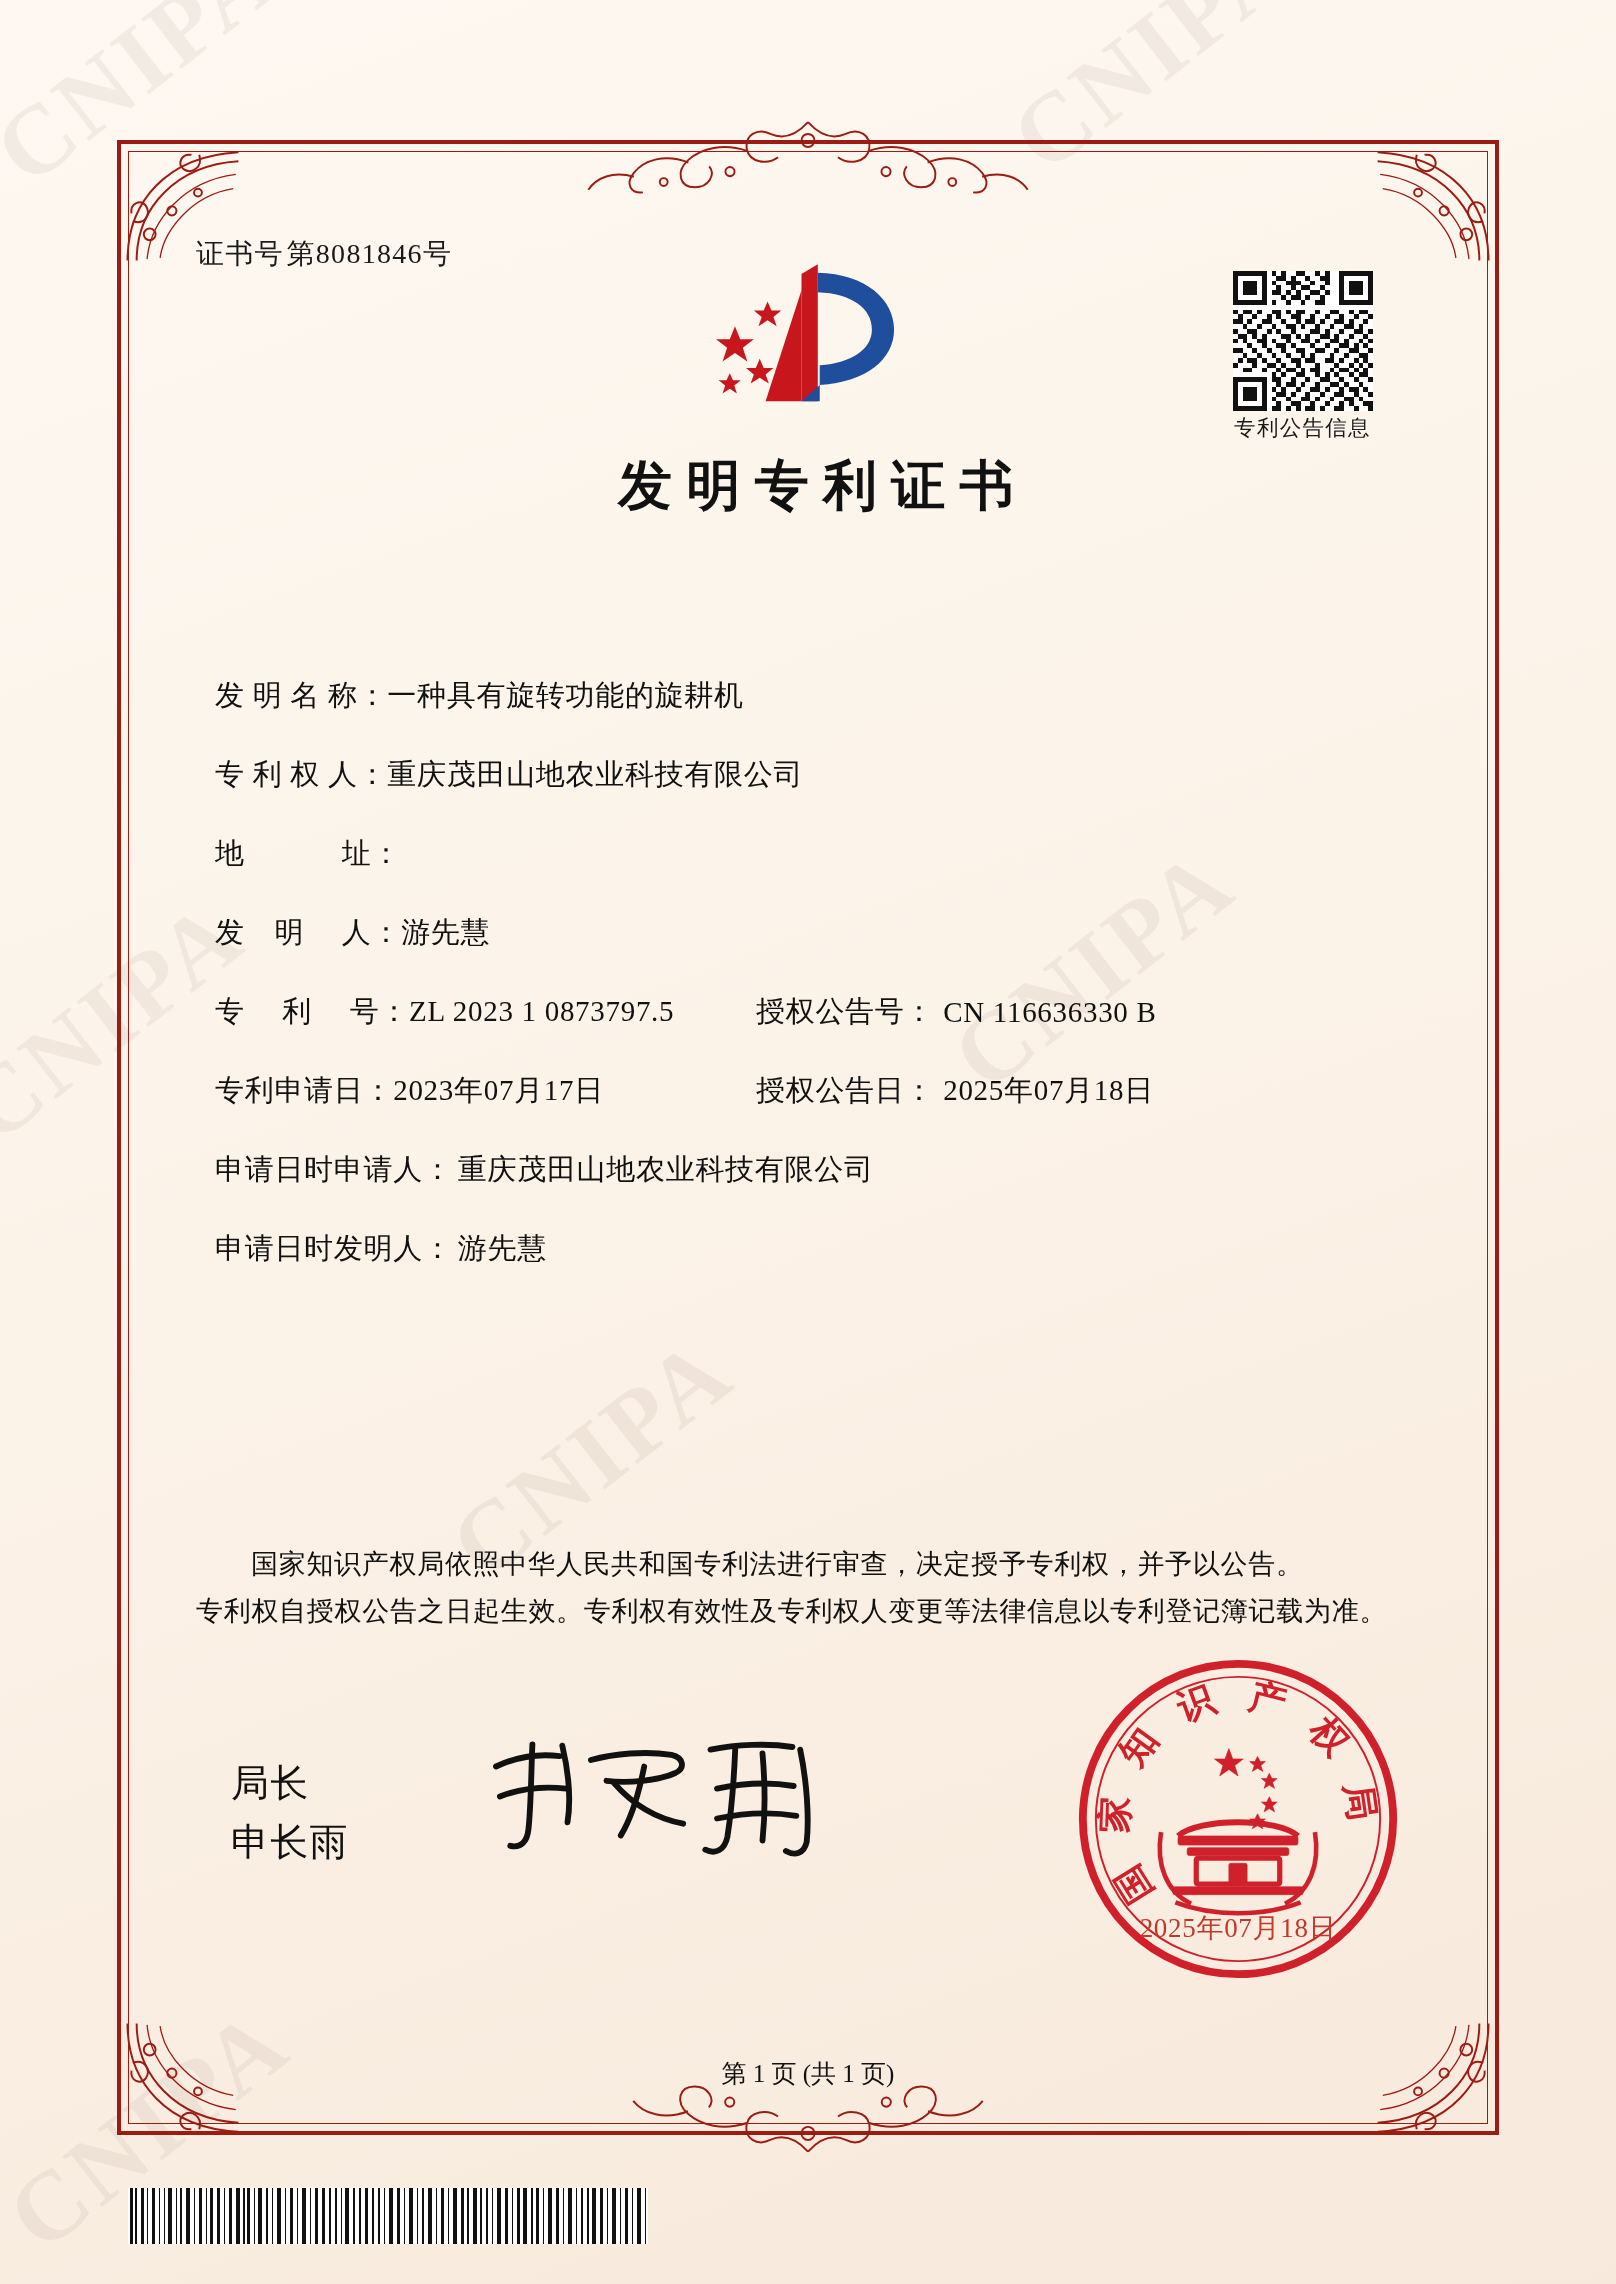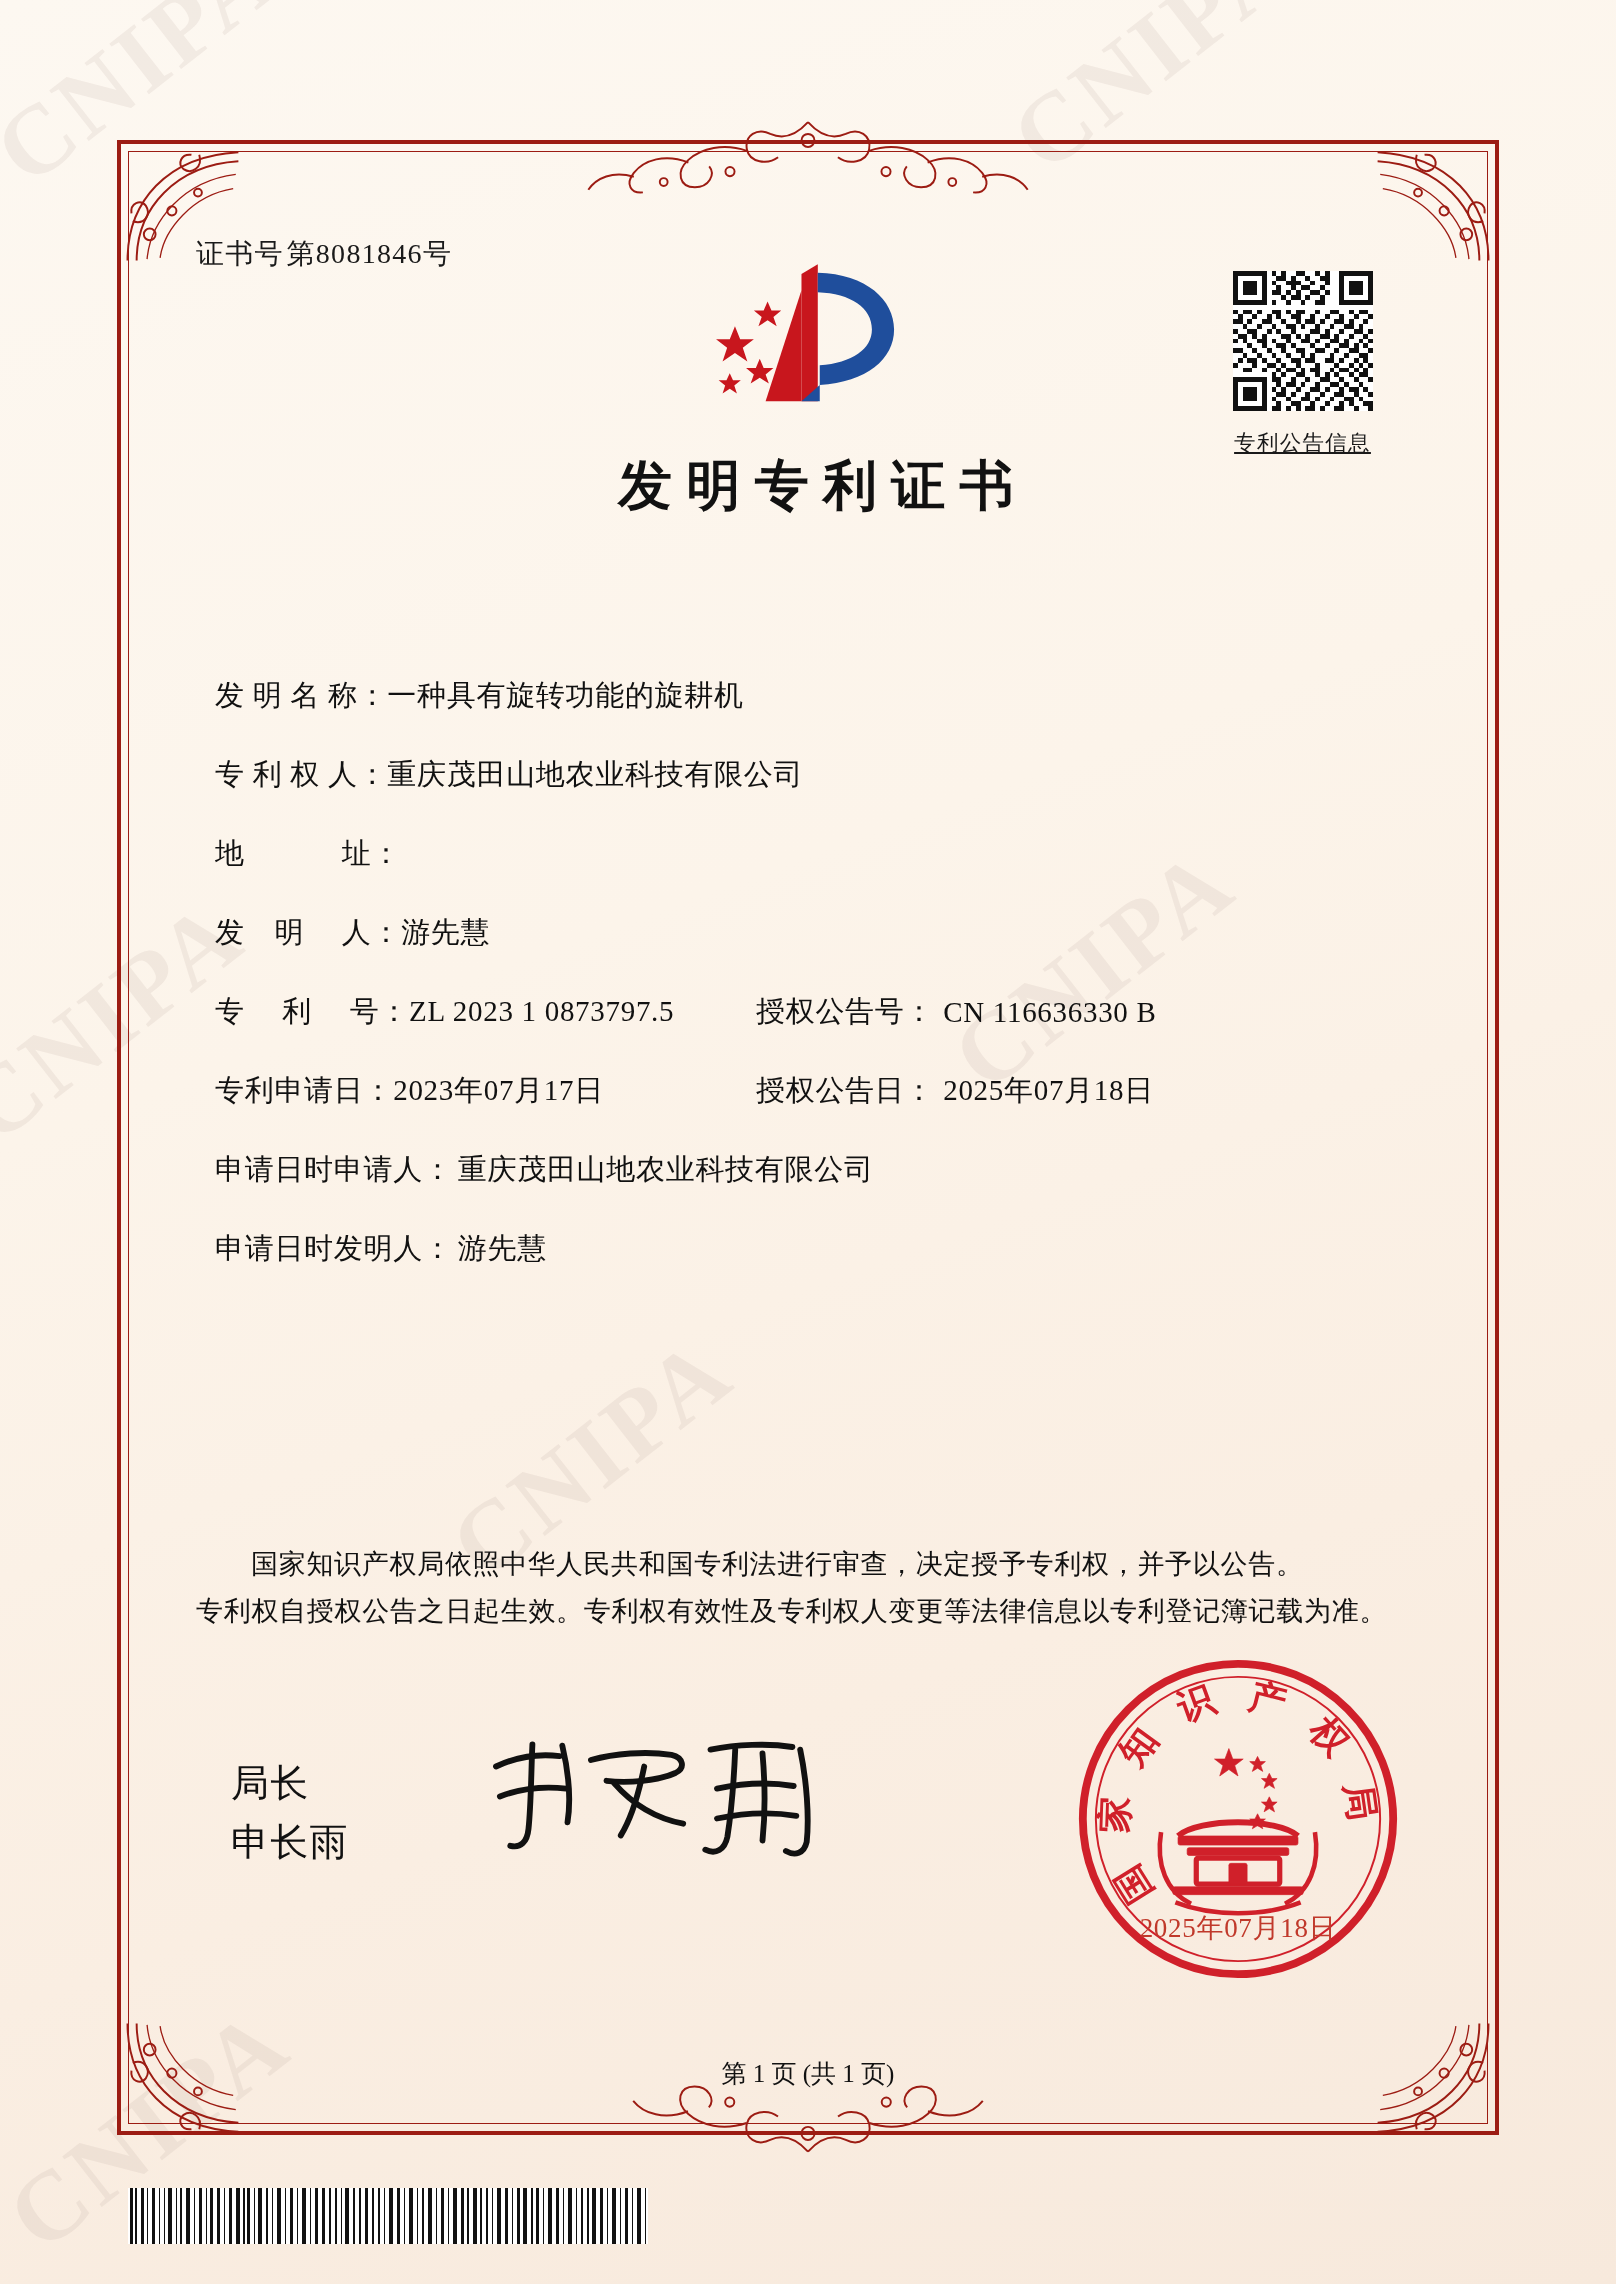--- a/index.html
+++ b/index.html
@@ -93,25 +93,24 @@
     text-align: center;
     width: 183px;
   }
   .qr {
     width: 140px;
     height: 140px;
     margin: 0 auto;
     background-color: #fff;
   }
   .qr-label {
-    margin-top: 15px;
+    margin-top: 0;
     font-size: 21.5px;
     color: #1a1a1a;
     letter-spacing: 1.3px;
-    text-decoration: underline;
   }
   .main-title {
     position: absolute;
     left: 0; right: 0;
     top: 450px;
     text-align: center;
     font-size: 54px;
     letter-spacing: 14.3px;
     font-weight: bold;
     color: #111;

